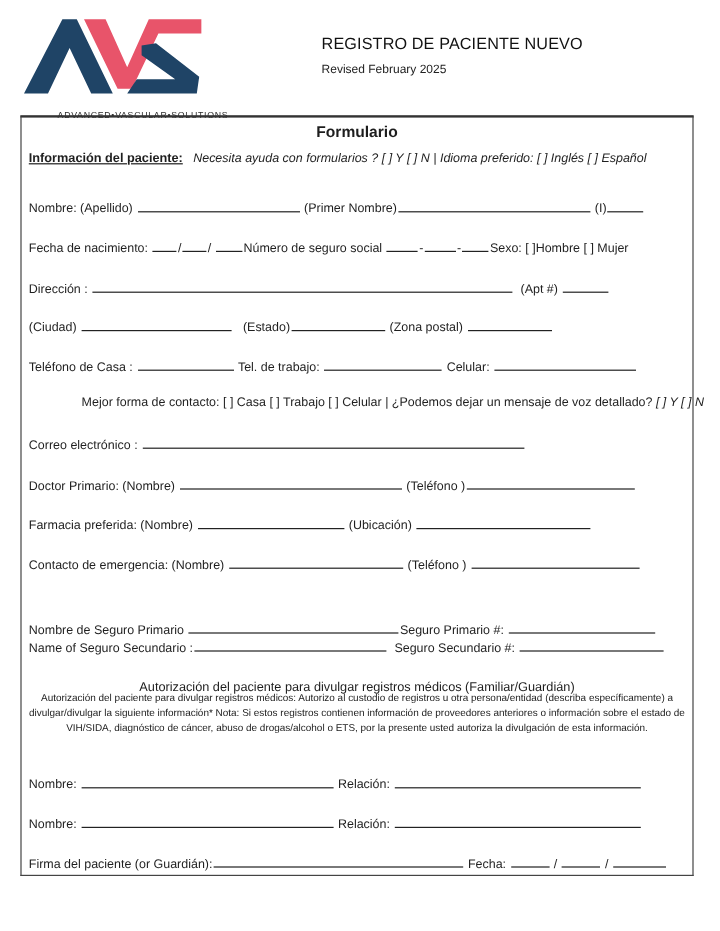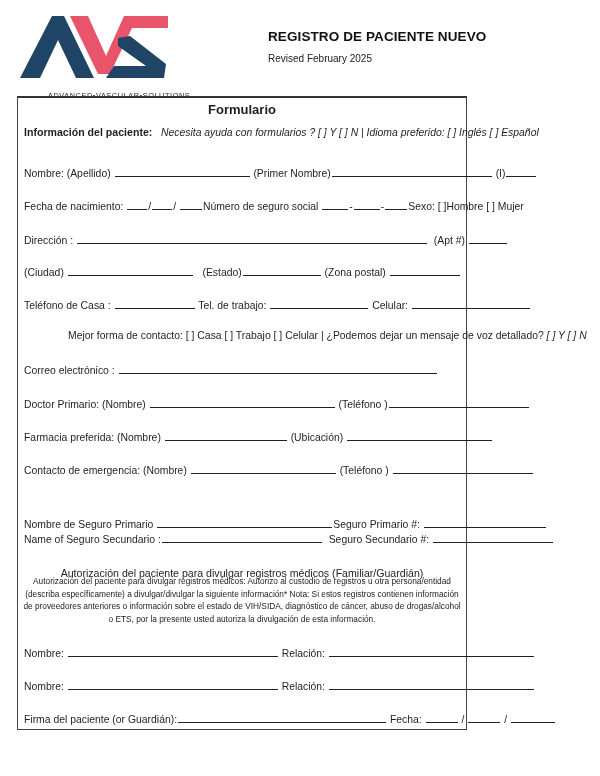--- a/index.html
+++ b/index.html
@@ -8,35 +8,35 @@
     font-family: "Liberation Sans", sans-serif; color: #1d1d1d;
   }
   .logo { position: absolute; left: 14px; top: 10px; width: 150px; height: 80px; }
   .logo svg { position: absolute; left: 4px; top: 0; }
   .logo-tag {
     position: absolute; left: 10px; top: 81px; font-size: 7.3px; letter-spacing: 0.6px; color: #2a2a2a;
     white-space: nowrap;
     margin-left: 24px;
   }
   .doc-title {
-    position: absolute; left: 268px; top: 29px; font-size: 13.5px; font-weight: bold; color: #111;
+    position: absolute; left: 268px; top: 29px; font-size: 13.5px; font-weight: normal; color: #111;
     letter-spacing: 0.1px;
   }
   .doc-revised { position: absolute; left: 268px; top: 53px; font-size: 10px; color: #222; }
 
   .form-box {
-    position: absolute; left: 17px; top: 96px; width: 450px; height: 634px;
+    position: absolute; left: 17px; top: 96px; width: 561px; height: 634px;
     border: 1px solid #444; border-top: 2px solid #333; box-sizing: border-box;
   }
   .form-title {
     position: absolute; left: 0; right: 0; top: 4px; text-align: center; font-weight: bold; font-size: 13px;
   }
   .row { position: absolute; left: 6px; font-size: 10.4px; white-space: nowrap; color: #1f1f1f; }
   .row .u { display: inline-block; border-bottom: 1px solid #222; height: 10px; vertical-align: baseline; margin: 0 1px; }
-  .info-head { font-weight: bold; font-size: 10.6px; }
+  .info-head { font-weight: bold; text-decoration: underline; font-size: 10.6px; }
   .ital { font-style: italic; }
   .auth-title {
     position: absolute; left: 0; right: 0; top: 469px; text-align: center; font-weight: normal; font-size: 10.6px;
   }
   .auth-body {
     position: absolute; left: 2px; right: 2px; top: 477px; text-align: center; font-size: 8.3px; line-height: 12.6px;
     color: #222;
   }
 </style>
 </head>

